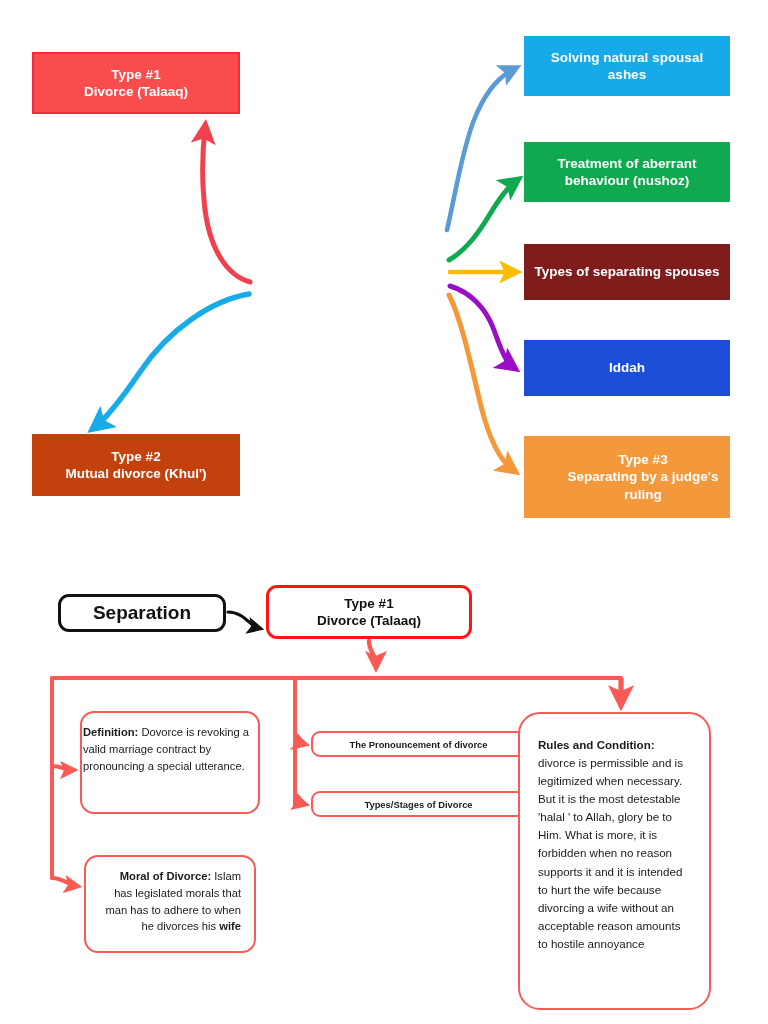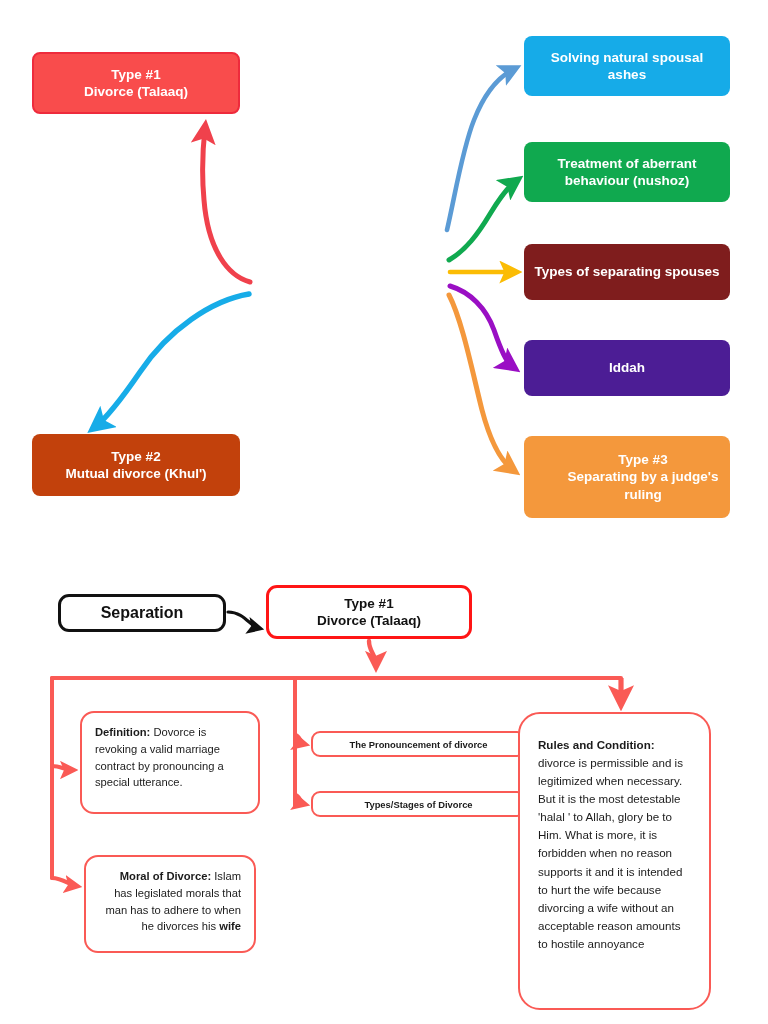--- a/index.html
+++ b/index.html
@@ -8,21 +8,21 @@
     font-family:"Liberation Sans","DejaVu Sans",sans-serif;
     -webkit-font-smoothing:antialiased;
   }
   .canvas{position:absolute;inset:0;}
   svg.links{position:absolute;left:0;top:0;width:768px;height:1024px;pointer-events:none;}
 
   
   .node{
     position:absolute;box-sizing:border-box;
     display:flex;align-items:center;justify-content:center;text-align:center;
-    border-radius:8px;font-weight:bold;line-height:1.28;
+    border-radius:0;font-weight:bold;line-height:1.28;
     padding:6px 10px;
   }
   .node .lbl{display:block;width:100%;}
 
   
   #n-center{
     left:248px;top:228px;width:200px;height:76px;
     background:#ffffff;border:2.5px solid #111111;color:#111111;
     font-size:14.5px;border-radius:12px;
   }
@@ -41,46 +41,46 @@
   #n-treatment{
     left:524px;top:142px;width:206px;height:60px;
     background:#10A94F;color:#ffffff;font-size:13.5px;
   }
   #n-types{
     left:524px;top:244px;width:206px;height:56px;
     background:#7f1d1d;color:#ffffff;font-size:13.5px;
   }
   #n-iddah{
     left:524px;top:340px;width:206px;height:56px;
-    background:#4c1d95;color:#ffffff;font-size:13.5px;
+    background:#1d4ed8;color:#ffffff;font-size:13.5px;
   }
   #n-type3{
     left:524px;top:436px;width:206px;height:82px;
     background:#F4983C;color:#ffffff;font-size:13.5px;padding-left:42px;
   }
 
   
   #b-separation{
     left:58px;top:594px;width:168px;height:38px;
     background:#ffffff;border:3px solid #111111;color:#111111;
-    font-size:16px;border-radius:11px;
+    font-size:19px;border-radius:11px;
   }
   #b-type1{
     left:266px;top:585px;width:206px;height:54px;
     background:#ffffff;border:3.5px solid #FF1515;color:#111111;
     font-size:13.5px;border-radius:11px;
   }
 
   .rbox{
     position:absolute;box-sizing:border-box;background:#ffffff;
     border:2.6px solid #FA5A55;border-radius:14px;color:#1b1b1b;
   }
   #b-definition{
     left:80px;top:711px;width:180px;height:103px;
-    padding:11px 13px;font-size:11.2px;line-height:1.5;text-align:left;
+    padding:11px 1px;font-size:11.2px;line-height:1.5;text-align:left;
   }
   #b-moral{
     left:84px;top:855px;width:172px;height:98px;
     padding:11px 13px;font-size:11.2px;line-height:1.5;text-align:right;
   }
   #b-pronounce{
     left:311px;top:731px;width:215px;height:26px;
     display:flex;align-items:center;justify-content:center;
     font-size:9.4px;font-weight:bold;border-radius:9px;border-width:2.4px;
   }

